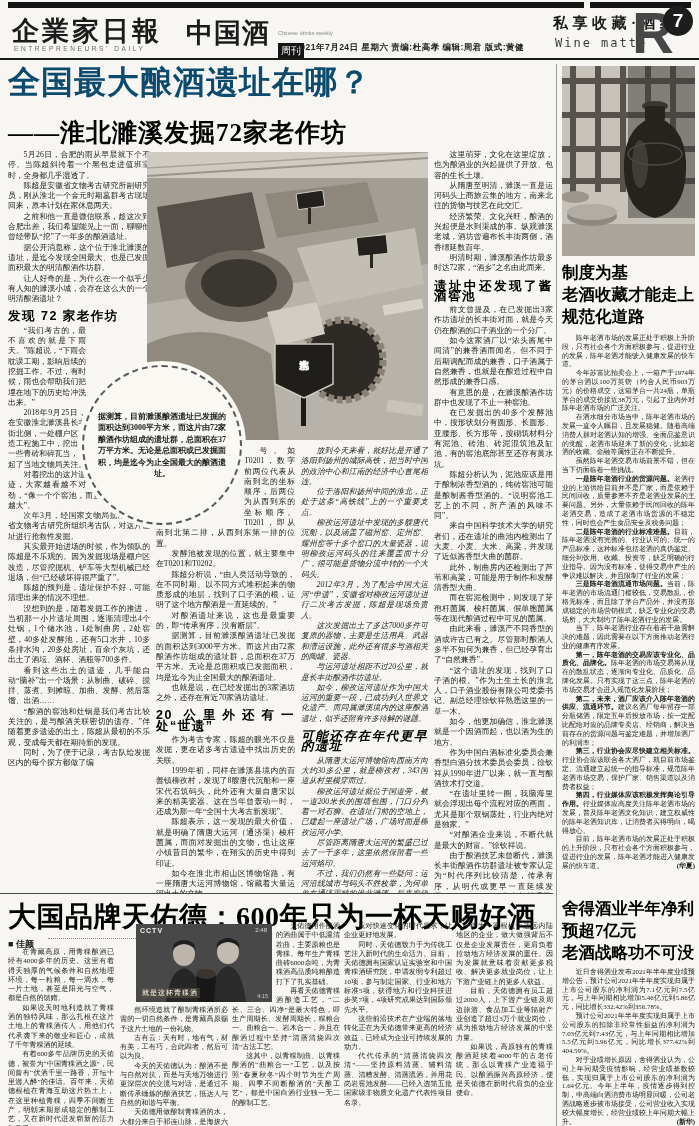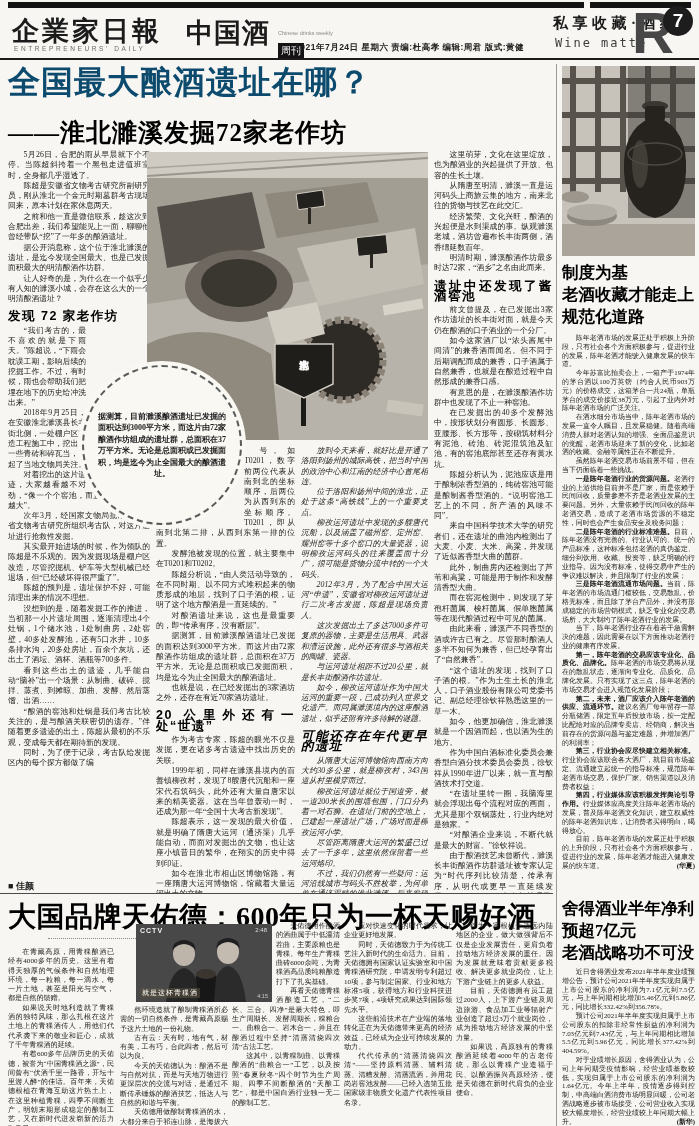--- a/index.html
+++ b/index.html
@@ -92,21 +92,21 @@
       <div style="float: left; width: 88px; height: 82px;"></div>
       <p>号。如T0201，数字前两位代表从南到北的坐标顺序，后两位为从西到东的坐标顺序。T0201，即从南到北第二排，从西到东第一排的位置。</p>
       <p>发酵池被发现的位置，就主要集中在T0201和T0202。</p>
       <p>陈超分析说，“由人类活动导致的，在不同时期、以不同方式堆积起来的物质形成的地层，找到了口子酒的根，证明了这个地方酿酒是一直延续的。”</p>
       <p>对酿酒遗址来说，这也是最重要的，即“传承有序，没有断层”。</p>
       <p>据测算，目前濉溪酿酒遗址已发掘的面积达到3000平方米。而这片由72家酿酒作坊组成的遗址群，总面积在37万平方米。无论是总面积或已发掘面积，均是迄今为止全国最大的酿酒遗址。</p>
       <p>也就是说，在已经发掘出的3家酒坊之外，还存在有近70家酒坊遗址。</p>
       <h3>20 公里外还有一处“世遗”</h3>
       <p>作为考古专家，陈超的眼光不仅是发掘，更在诸多考古遗迹中找出历史的关联。</p>
       <p>1999年初，同样在濉溪县境内的百善镇柳孜村，发现了8艘唐代沉船和一座宋代石筑码头，此外还有大量自唐宋以来的精美瓷器。这在当年曾轰动一时，还成为那一年“全国十大考古新发现”。</p>
-      <p>陈超表示，这一发现的最大价值，就是明确了隋唐大运河（通济渠）几乎能自动，而面对发掘出的文物，也让这座小镇昔日的繁华，在翔实的历史中得到印证。</p>
+      <p>陈超表示，这一发现的最大价值，就是明确了隋唐大运河（通济渠）梭杆菌属，而面对发掘出的文物，也让这座小镇昔日的繁华，在翔实的历史中得到印证。</p>
       <p>如今在淮北市相山区博物馆路，有一座隋唐大运河博物馆，馆藏着大量运河出土的文物。</p>
     </div>
   <div class="abs col" style="left:301px;top:150px;width:127px;height:743px;padding-top:296px;box-sizing:border-box;font-style:italic;">
       <p>放到今天来看，就好比是开通了洛阳到扬州的城际高铁，把当时中国的政治中心和江南的经济中心首尾相连。</p>
       <p>位于洛阳和扬州中间的淮北，正处于这条“高铁线”上的一个重要支点。</p>
       <p>柳孜运河遗址中发现的多艘唐代沉船，以及涵盖了磁州窑、定州窑、耀州窑等十多个窑口的大量瓷器，说明柳孜运河码头的往来覆盖面十分广，很可能是货物分流中转的一个大码头。</p>
       <p>2012年3月，为了配合中国大运河“申遗”，安徽省对柳孜运河遗址进行二次考古发掘，陈超是现场负责人。</p>
       <p>这次发掘出土了多达7000多件可复原的器物，主要是生活用具、武器和漕运设施，此外还有很多与酒相关的陶罐、瓷器。</p>
       <p>与运河遗址相距不过20公里，就是长丰街酿酒作坊遗址。</p>
       <p>如今，柳孜运河遗址作为中国大运河的重要一段，已成功列入世界文化遗产。而同属濉溪境内的这座酿酒遗址，似乎还留有许多待解的谜题。</p>
@@ -230,21 +230,21 @@
     <div>预超7亿元</div>
     <div>老酒战略功不可没</div>
   </div>
   <div class="abs scol" style="left:562px;top:968px;width:133px;height:158px;">
       <p>近日舍得酒业发布2021年半年度业绩预增公告，预计公司2021年半年度实现归属于上市公司股东的净利润为7.1亿元到7.5亿元，与上年同期相比增加5.46亿元到5.86亿元，同比增长332.42%到356.78%。</p>
       <p>预计公司2021年半年度实现归属于上市公司股东的扣除非经常性损益的净利润为7.03亿元到7.43亿元，与上年同期相比增加5.5亿元到5.96亿元，同比增长377.42%到404.59%。</p>
       <p>对于业绩增长原因，舍得酒业认为，公司上年同期受疫情影响，经营业绩基数较低，实现归属于上市公司股东的净利润为1.64亿元。今年上半年，疫情逐步得到控制，中高端白酒消费市场明显回暖，公司老酒战略逐步被市场接受，公司营业收入实现较大幅度增长，经营业绩较上年同期大幅上升。<span class="sign">(新华)</span></p>
     </div>
 
   <div class="abs bt-headline" style="left:8px;top:898px;width:546px;">大国品牌天佑德：600年只为一杯天赐好酒</div>
-  <div class="abs byline" style="left:8px;top:880px;">■ 佳颜</div>
+  <div class="abs byline" style="left:8px;top:938px;">■ 佳颜</div>
   <div class="abs dotrule" style="left:48px;top:932px;width:184px;height:6px;"></div>
 
   <div class="abs bcol" style="left:8px;top:948px;width:106px;height:178px;">
       <p>在青藏高原，用青稞酿酒已经有4000多年的历史。这里有着得天独厚的气候条件和自然地理环境，每一粒粮，每一滴水，每一片土地，甚至是阳光与空气，都是自然的馈赠。</p>
       <p>如果说天时地利造就了青稞酒的独特风味，那么扎根在这片土地上的青稞酒传人，用他们代代承袭下来的敬业和匠心，成就了千年青稞酒的延续。</p>
       <p>有着600多年品牌历史的天佑德，被誉为“中国青稞酒之源”，民间曾有“伏酒千里一路香，开坛十里游人醉”的佳话。百年来，天佑德根植在青海互助这片热土上，在这里种植青稞，四季不间断生产，明朝末期形成稳定的酿制工艺，又在新时代迸发崭新的活力和风采。</p>
     </div>
 
   <div class="abs video" style="left:136px;top:924px;width:136px;height:78px;">
     <svg width="136" height="78" viewBox="0 0 136 78">

